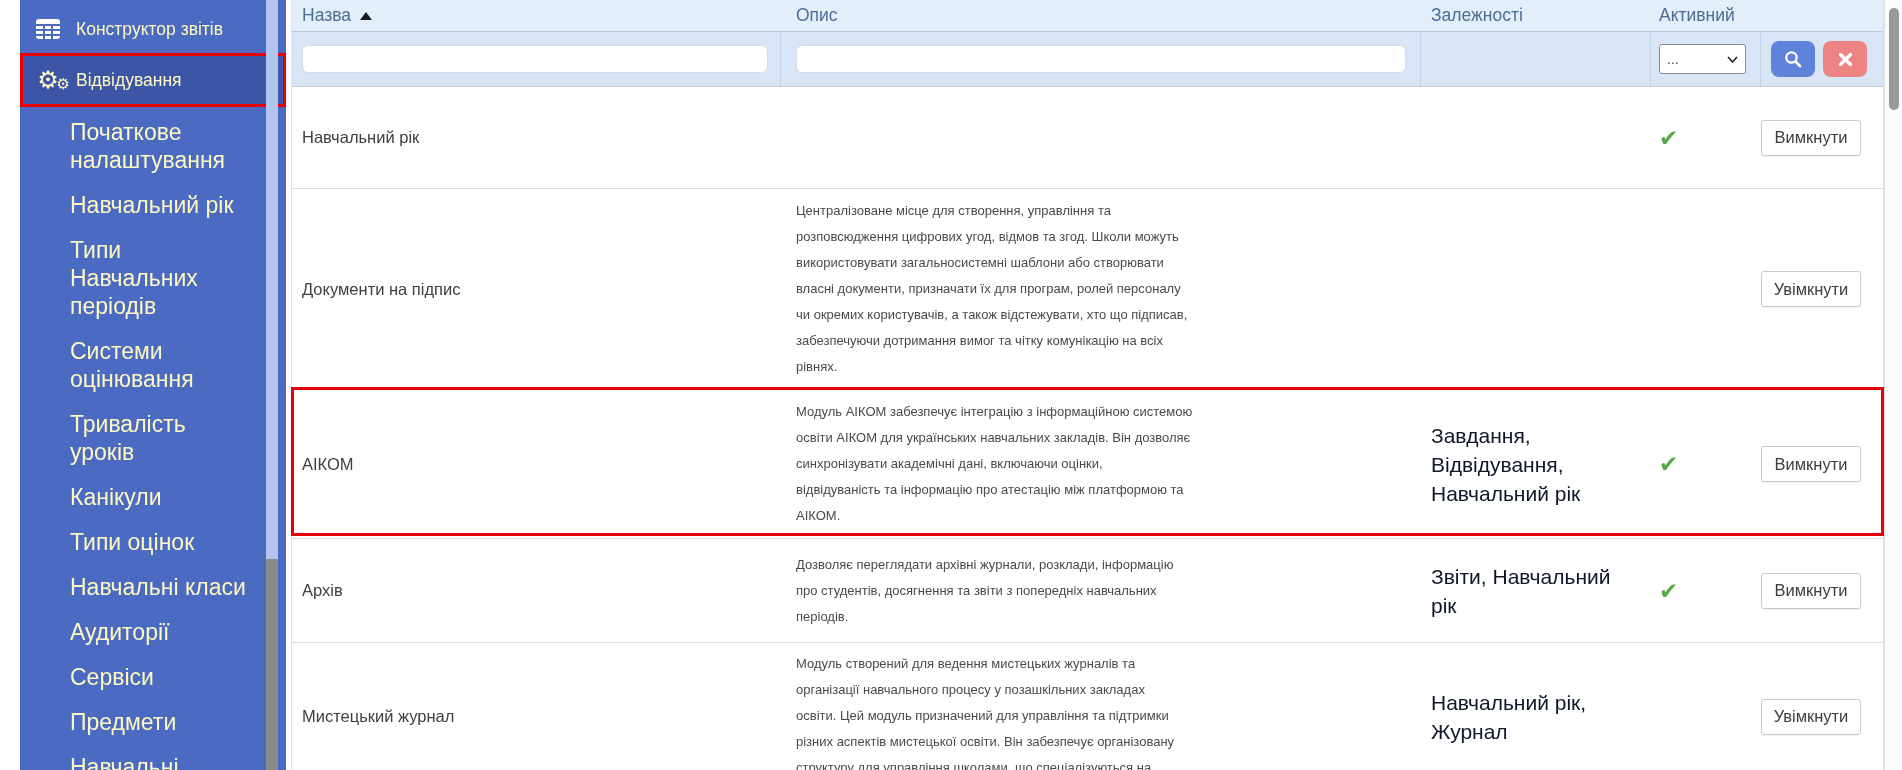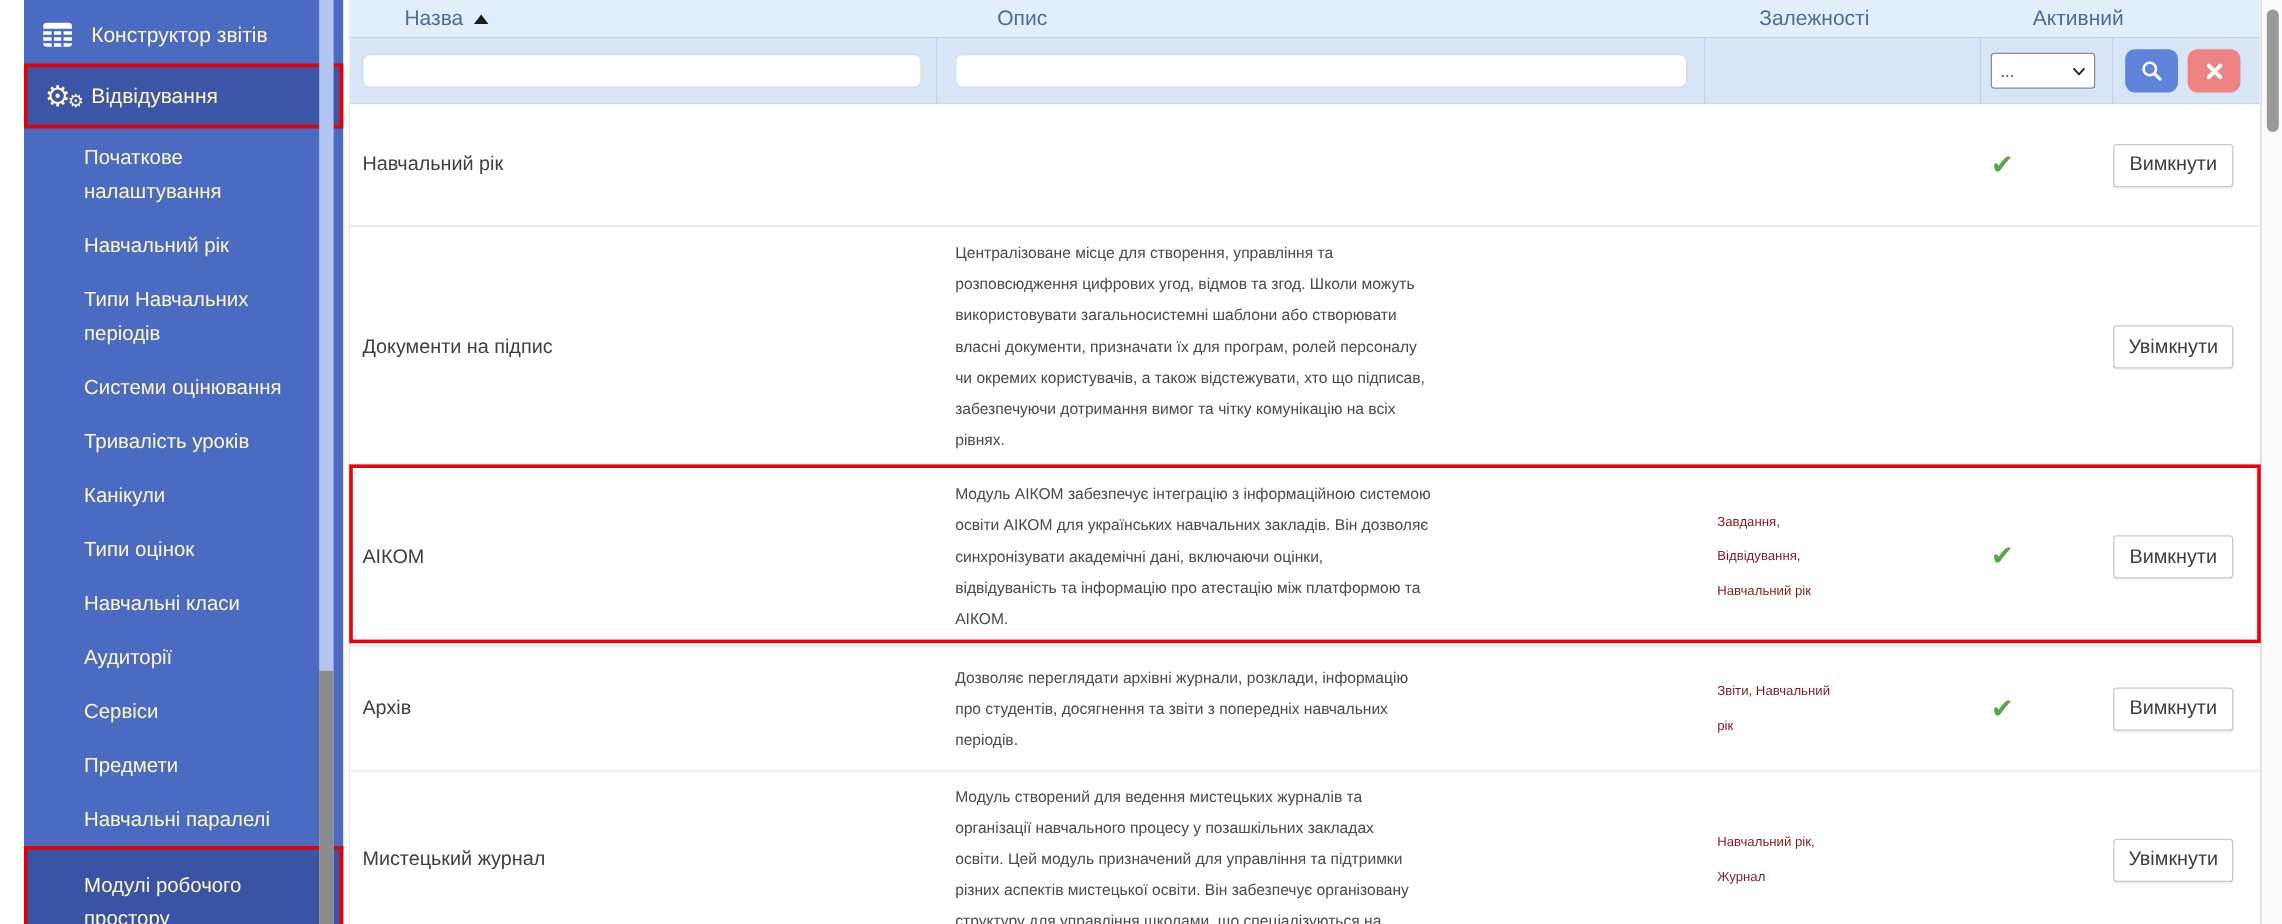--- a/index.html
+++ b/index.html
@@ -11,41 +11,41 @@
            background:#4b6ac2;color:#fef9c3;z-index:2;margin-left:20px;}
   .nav-main{display:flex;align-items:center;gap:13px;padding-left:13px;
             font-size:17.5px;box-sizing:border-box;}
   #nav-constructor{height:30px;margin-top:14px;}
   #nav-settings{margin-top:9px;height:54px;background:#3c55a6;
                 border:3px solid #e60000;padding-left:10px;}
   .nav-icon{width:30px;display:flex;justify-content:center;align-items:center;flex:none;}
   .gears{font-family:"DejaVu Sans",sans-serif;font-size:24px;line-height:24px;position:relative;}
   .gears .gear-small{position:absolute;font-size:15px;right:-7px;bottom:-4px;}
   .subnav{list-style:none;margin:11px 0 0;padding:0;}
-  .subnav li{padding:0 36px 0 50px;line-height:28px;font-size:17px;
+  .subnav li{padding:0 36px 0 50px;line-height:28px;font-size:23px;
              margin-bottom:17px;box-sizing:border-box;}
   .subnav li.selected{margin-top:-9px;margin-bottom:0;background:#3a53a4;
              border:3px solid #e60000;border-bottom:none;
              padding:16px 36px 40px 47px;}
   .pointer-triangle{position:absolute;left:0;top:734px;width:0;height:0;z-index:7;
              border-top:11px solid transparent;border-bottom:11px solid transparent;
              border-left:13px solid #ffffff;}
 
   
   .sidebar-scroll{position:absolute;left:266px;top:0;width:12px;height:770px;
                   background:#b3c5ef;z-index:2;}
   .sidebar-scroll .thumb{position:absolute;left:0;top:559px;width:12px;height:211px;
                   background:#8b8b8b;}
 
   
   .table{position:absolute;left:291px;top:0;width:1593px;z-index:1;
          border-left:1px solid #e2e2e2;border-right:1px solid #e0e0e0;box-sizing:border-box;}
   .grid-cols{display:grid;grid-template-columns:489px 640px 230px 110px 122px;}
   .label-row{height:32px;background:#e3eefb;align-items:center;
-             color:#4c6e96;font-size:17.5px;border-bottom:1px solid #b9c9df;box-sizing:border-box;padding-left:35px;}
+             color:#4c6e96;font-size:17.5px;border-bottom:1px solid #b9c9df;box-sizing:border-box;}
   .label-row .lbl{padding-left:10px;display:flex;align-items:center;}
   .label-row .lbl.desc-lbl{padding-left:15px;align-items:flex-end;}
   .label-row .lbl.active-lbl{padding-left:8px;text-align:right;}
   .sort-asc{display:inline-block;width:0;height:0;margin-left:9px;
             border-left:6px solid transparent;border-right:6px solid transparent;
             border-bottom:8px solid #1c1c1c;}
   .filter-row{height:55px;background:#d7e5f7;align-items:center;box-sizing:border-box;
               border-bottom:1px solid #cfcfcf;}
   .filter-cell{height:100%;display:flex;align-items:center;box-sizing:border-box;
                border-right:1px solid #c3d2e6;}
@@ -60,22 +60,22 @@
   .filter-btns{display:flex;gap:8px;margin-left:10px;}
   .icon-btn{width:44px;height:36px;border:none;border-radius:8px;display:flex;
             align-items:center;justify-content:center;cursor:pointer;}
   .btn-search{background:#5f83d8;}
   .btn-clear{background:#ee8383;}
 
   .row{background:#fff;border-bottom:1px solid #dcdcdc;box-sizing:border-box;}
   .row .name{align-self:center;padding-left:10px;font-size:16.5px;color:#3f3f3f;}
   .row .desc{align-self:center;padding:9px 12px 9px 15px;font-size:13px;line-height:26px;
              color:#4a4a4a;white-space:pre-line;}
-  .row .deps{align-self:center;padding-left:10px;font-size:11px;line-height:29px;
-             color:#7f1d1d;white-space:pre-line;}
+  .row .deps{align-self:center;padding-left:10px;font-size:21px;line-height:29px;
+             color:#0f172a;white-space:pre-line;}
   .row .active-cell{align-self:center;padding-left:8px;}
   .check{font-family:"DejaVu Sans",sans-serif;font-size:23px;color:#56a847;}
   .row .action-cell{align-self:center;}
   .toggle-btn{min-width:100px;height:36px;background:#fff;border:1px solid #c9c9c9;
               border-radius:3px;font-size:16.5px;color:#3d3d3d;cursor:pointer;
               font-family:"Liberation Sans",sans-serif;box-shadow:0 1px 1px rgba(0,0,0,.06);
               padding:0 10px;}
   .row-1{min-height:102px;}
   .row-2{min-height:197px;}
   .row-3{min-height:148px;}

